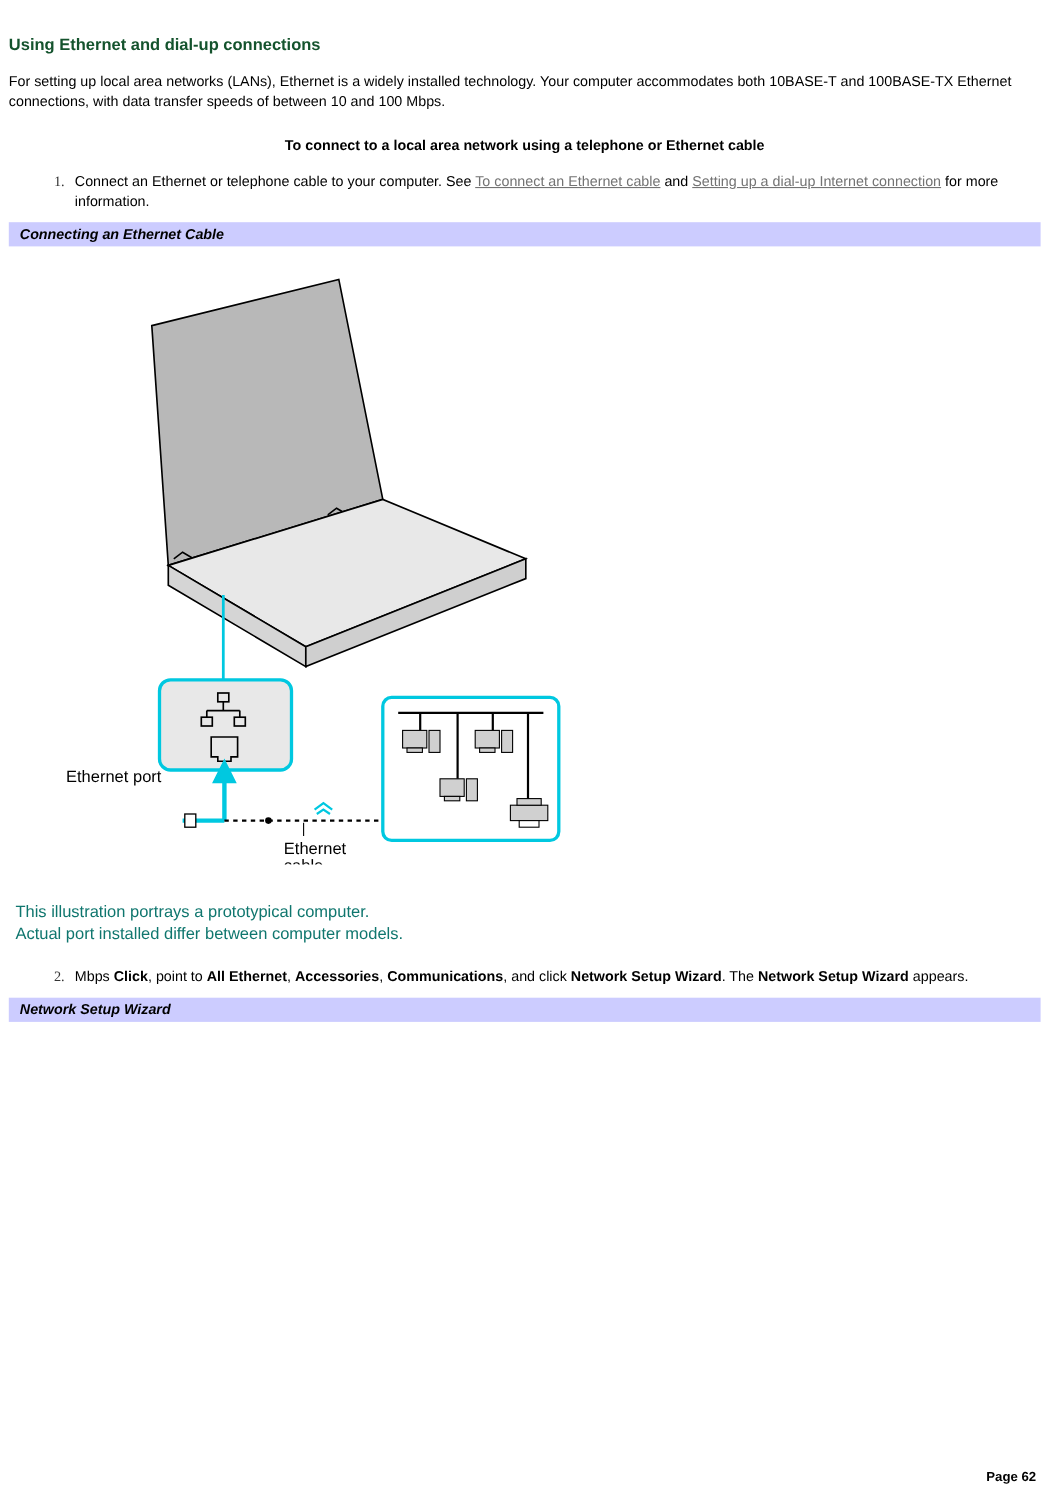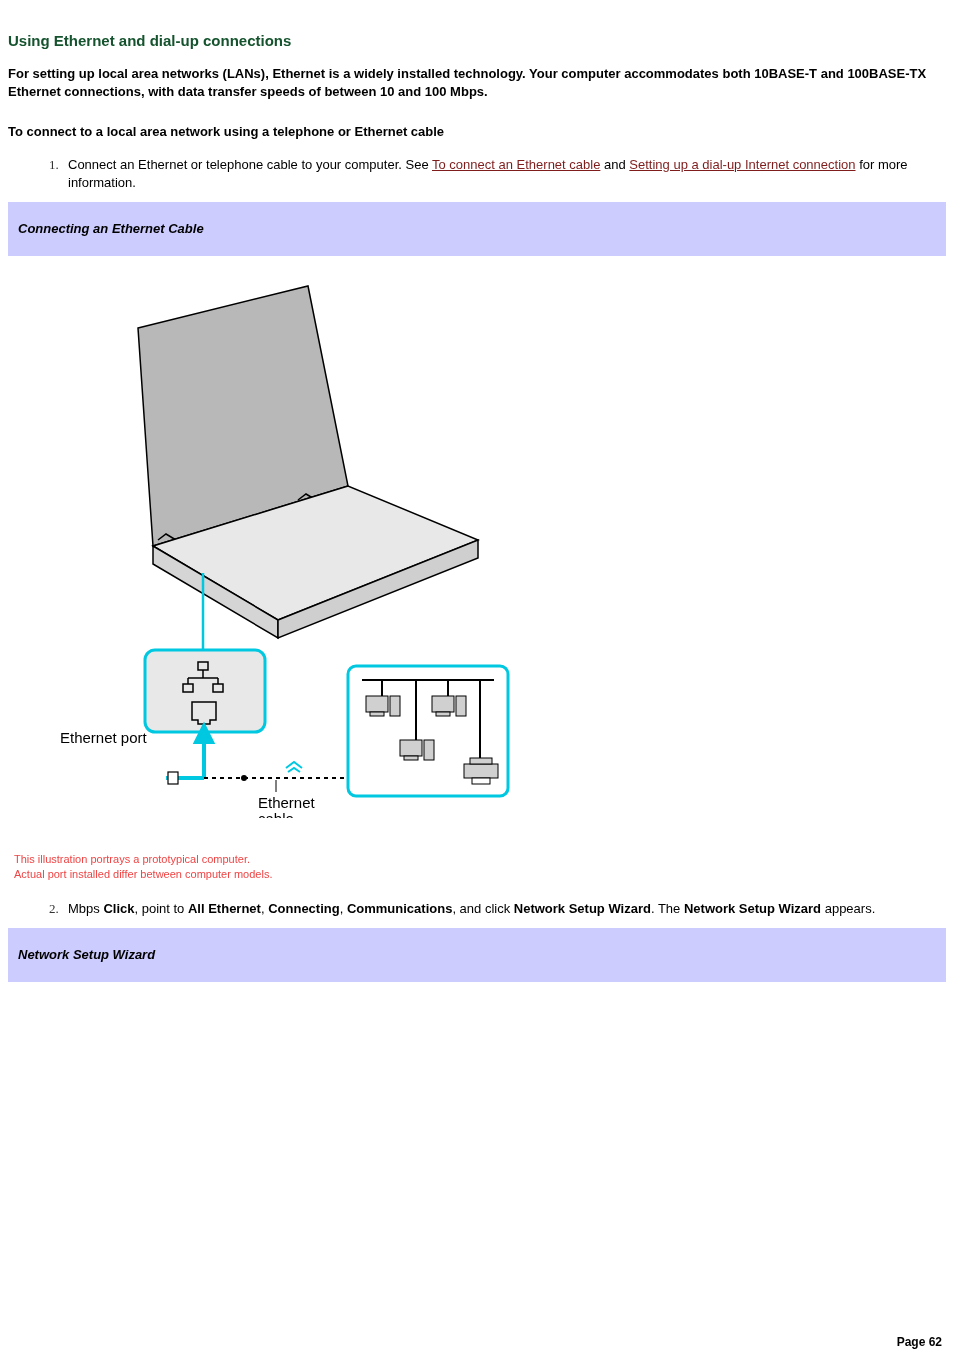--- a/index.html
+++ b/index.html
@@ -13,61 +13,61 @@
     line-height: 1.4;
   }
   .title {
     color: #14532d;
     font-weight: bold;
     font-size: 15px;
     margin: 22px 0 14px 0;
   }
   .body-para {
     margin: 0 0 18px 0;
-    font-weight: bold;
   }
   .subhead {
     font-weight: bold;
     margin: 22px 0 14px 0;
+    text-align: center;
   }
   ol {
     margin: 0 0 10px 0;
     padding-left: 54px;
   }
   ol li {
     font-family: "Times New Roman", serif;
     font-size: 13px;
     color: #333;
     padding-left: 6px;
     margin-bottom: 6px;
   }
   ol li .li-body {
     font-family: Verdana, Arial, sans-serif;
     font-size: 13px;
     color: #000;
   }
   a {
-    color: #7f1d1d;
+    color: #737373;
     text-decoration: underline;
   }
   .band {
     background: #ccccff;
     font-style: italic;
     font-weight: bold;
-    padding: 18px 10px;
+    padding: 2px 10px;
     margin: 4px 0 6px 0;
   }
   .figure-wrap {
     padding: 6px 40px 6px 40px;
     text-align: right;
   }
   .caption {
     font-family: Arial, sans-serif;
-    font-size: 11px;
-    color: #ef4444;
+    font-size: 15px;
+    color: #0f766e;
     line-height: 1.35;
     margin: 28px 0 18px 6px;
   }
   .footer {
     position: fixed;
     right: 12px;
     bottom: 0;
     font-weight: bold;
     font-size: 12px;
   }
@@ -172,20 +172,20 @@
 </div>
 
 <div class="caption">
   <span>This illustration portrays a prototypical computer.</span><br>
   <span>Actual port installed differ between computer models.</span>
 </div>
 
 <ol start="2">
   <li>
     <span class="li-body">
-      <span>Mbps </span><b>Click</b><span>, point to </span><b>All Ethernet</b><span>, </span><b>Connecting</b><span>, </span><b>Communications</b><span>, and click </span><b>Network Setup Wizard</b><span>. The </span><b>Network Setup Wizard</b><span> appears.</span>
+      <span>Mbps </span><b>Click</b><span>, point to </span><b>All Ethernet</b><span>, </span><b>Accessories</b><span>, </span><b>Communications</b><span>, and click </span><b>Network Setup Wizard</b><span>. The </span><b>Network Setup Wizard</b><span> appears.</span>
     </span>
   </li>
 </ol>
 
 <div class="band">Network Setup Wizard</div>
 
 <div class="footer">Page 62</div>
 
 </body></html>

